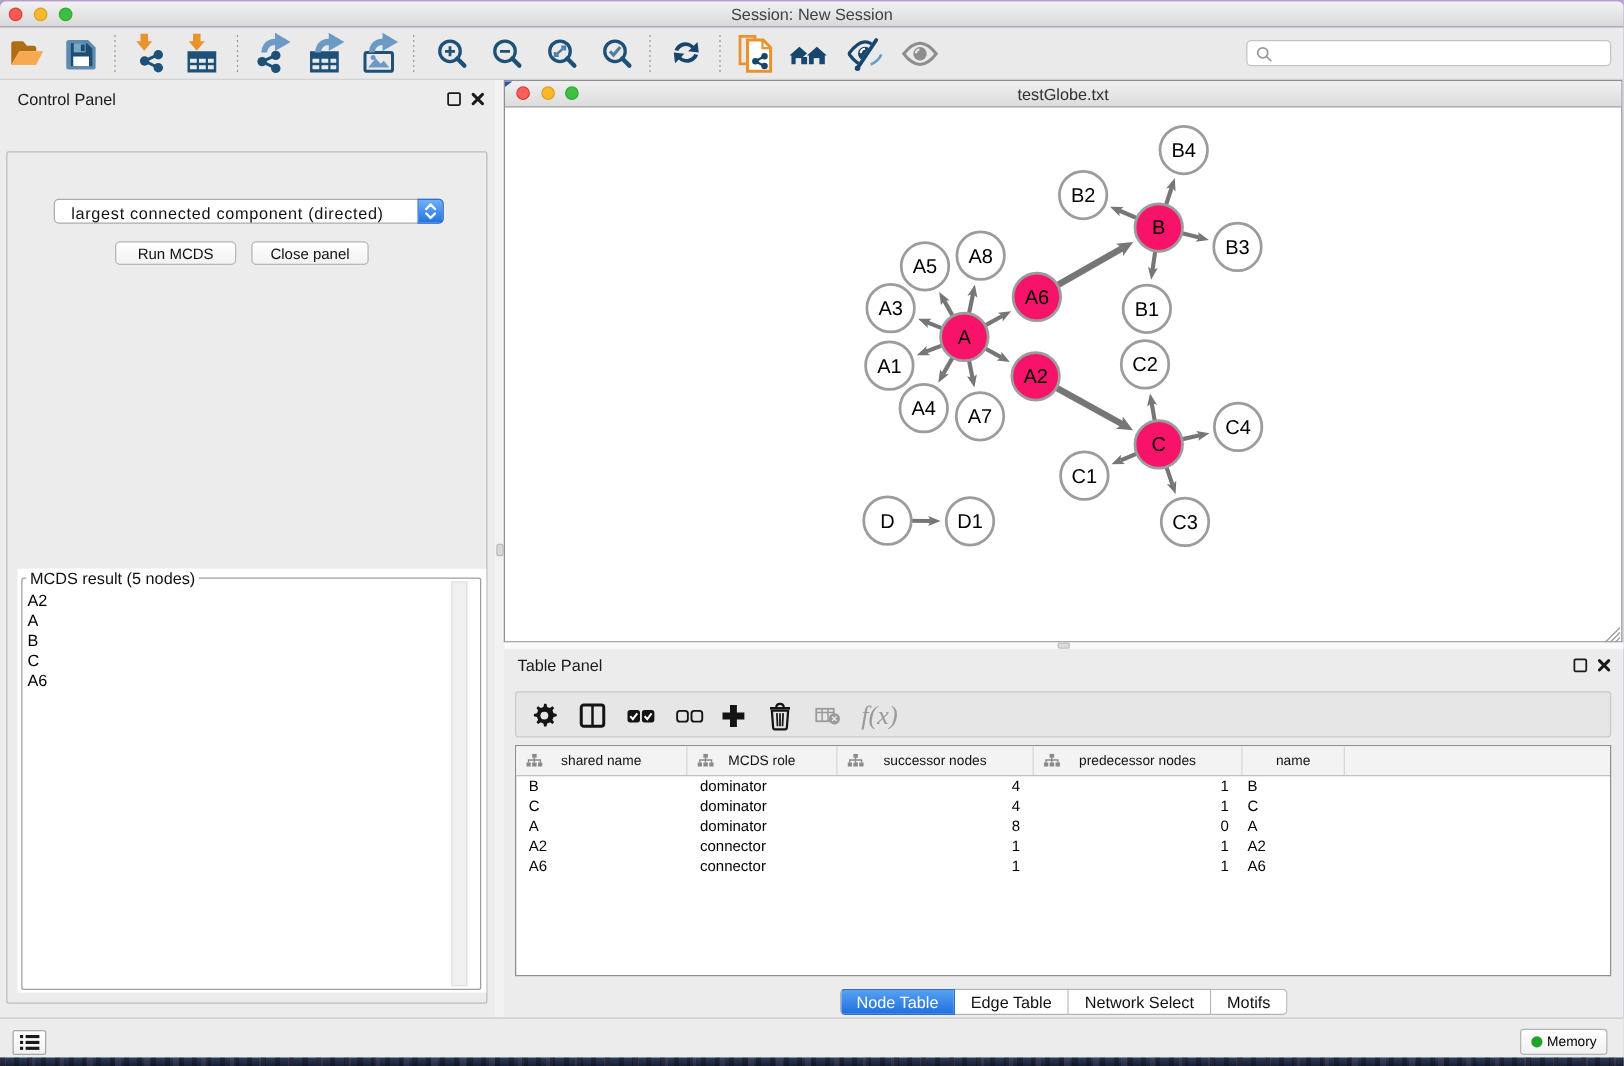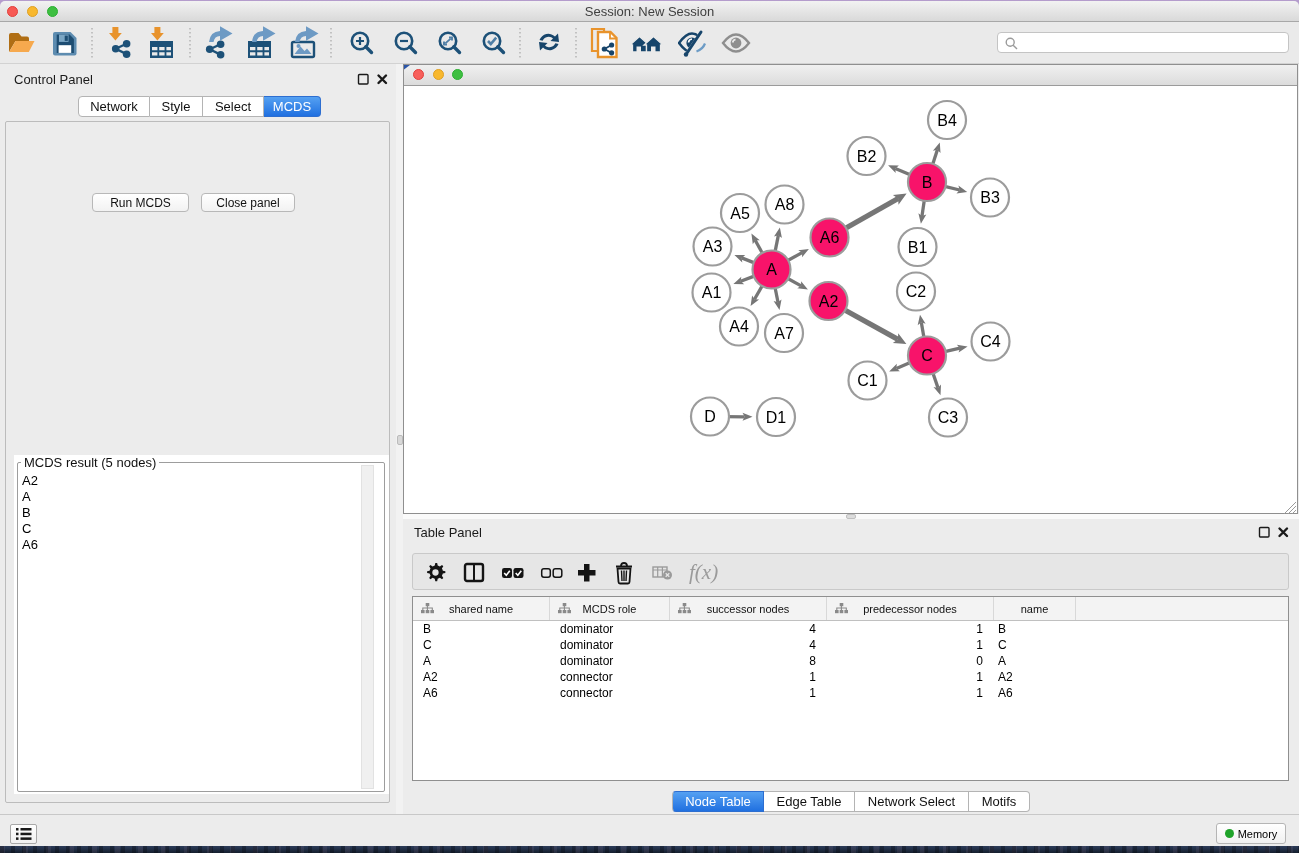--- a/index.html
+++ b/index.html
@@ -169,43 +169,47 @@
     <circle cx="5.2" cy="5.2" r="4" fill="none" stroke="#9a9a9a" stroke-width="1.4"></circle>
     <line x1="8.2" y1="8.2" x2="12" y2="12" stroke="#9a9a9a" stroke-width="1.4"></line>
   </svg>
 <div class="abs mainbg"></div>
 <div class="abs" style="left:0;top:64px;width:396px;height:750px;background:#ececec">
   <div class="abs panel-title" style="left:14px;top:8px">Control Panel</div>
   <svg class="abs" style="left:357px;top:9px" width="32" height="13" viewBox="0 0 32 13">
       <rect x="1.5" y="1.5" width="9.5" height="9.5" rx="1" fill="none" stroke="#1a1a1a" stroke-width="1.4"></rect>
       <path d="M21.5 2.5 L29 10 M29 2.5 L21.5 10" stroke="#1a1a1a" stroke-width="2.4" stroke-linecap="round"></path>
     </svg>
-  <div class="seg" style="left:78px;top:32px">
-    <div class="s" style="width:72px">Network</div>
-    <div class="s" style="width:53px">Style</div>
-    <div class="s" style="width:61px">Select</div>
-    <div class="s sel" style="width:57px">MCDS</div>
-  </div>
   <div class="abs cp-content" style="top:57px;height:682px"></div>
+  <div class="abs combo" style="top:95px">
+      <span style="position:absolute;left:13px;top:2.5px;letter-spacing:0.55px">largest connected component (directed)</span>
+    <div class="step"><svg width="19" height="18" viewBox="0 0 19 18">
+          <g stroke="#fff" stroke-width="1.9" fill="none" stroke-linecap="round" stroke-linejoin="round">
+            <path d="M6 7.2 L9.5 3.6 L13 7.2"></path>
+            <path d="M6 10.8 L9.5 14.4 L13 10.8"></path>
+          </g>
+        </svg></div>
+  </div>
   <div class="abs btn" style="left:92px;top:129px;width:97px;height:19px">Run MCDS</div>
   <div class="abs btn" style="left:201px;top:129px;width:94px;height:19px">Close panel</div>
   <div class="abs" style="left:14px;top:391px;width:375px;height:339px;background:#fff">
     <div class="abs" style="left:347px;top:10px;width:13px;height:324px;background:#f0f0f0;border:1px solid #e2e2e2"></div>
     <div class="abs listitems" style="left:8px;top:18px">A2<br>A<br>B<br>C<br>A6</div>
   </div>
   <div class="abs groupbox" style="top:398px"></div>
   <div class="abs grouplabel" style="top:391px;background:#fff">MCDS result (5 nodes)</div>
   <div class="abs" style="left:396px;top:0;width:7px;height:750px;background:#f2f2f2"></div>
   <div class="abs" style="left:397px;top:371px;width:6px;height:10px;background:#d8d8d8;border:1px solid #bbb;border-radius:2px"></div>
 </div>
 <div class="abs win">
   <div class="abs wintitle"></div>
   <div class="abs tl" style="left:9px;top:4px;width:11px;height:11px;background:#f7605c;border:1px solid #e2403c"></div>
   <div class="abs tl" style="left:29px;top:4px;width:11px;height:11px;background:#f8b82e;border:1px solid #dfa023"></div>
   <div class="abs tl" style="left:48px;top:4px;width:11px;height:11px;background:#3ebf41;border:1px solid #2daf33"></div>
+  <div class="abs" style="left:0;top:3px;width:893px;text-align:center;font-size:13px;color:#303030">testGlobe.txt</div>
   <svg class="abs" style="left:0;top:0" width="6" height="6" viewBox="0 0 6 6">
       <path d="M0 0 L6 0 L0 4.5 Z" fill="#2a55a8"></path>
     </svg>
   <svg class="abs" style="left:876px;top:433px" width="17" height="17" viewBox="0 0 17 17">
       <g stroke="#9a9a9a" stroke-width="1">
         <line x1="4" y1="16" x2="16" y2="4"></line>
         <line x1="8" y1="16" x2="16" y2="8"></line>
         <line x1="12" y1="16" x2="16" y2="12"></line>
       </g>
     </svg>

